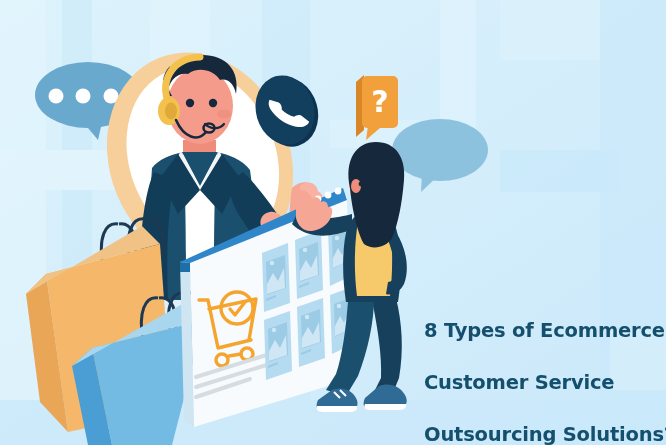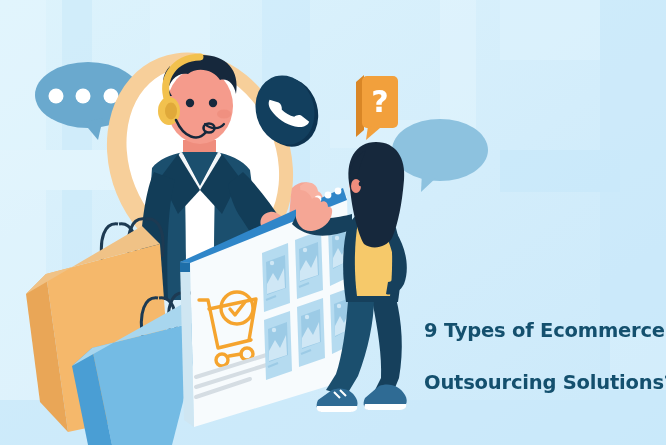--- a/index.html
+++ b/index.html
@@ -275,17 +275,18 @@
                C358 234 352 210 350 188 Z" fill="#16283c"></path>
       <path d="M350 184 C348 170 354 156 366 150 C360 166 356 176 356 190 Z" fill="#16283c"></path>
 
       <ellipse cx="356" cy="186" rx="5" ry="7" fill="#ef8d7d"></ellipse>
       <circle cx="361" cy="184" r="2.4" fill="#16283c"></circle>
     </g>
 
   </svg>
 
   <div class="headline">
-    <div>9 Types of Ecommerce</div>
+    <div>8 Types of Ecommerce</div>
+    <div>Customer Service</div>
     <div>Outsourcing Solutions?</div>
   </div>
 
 </div>
 
 </body></html>

